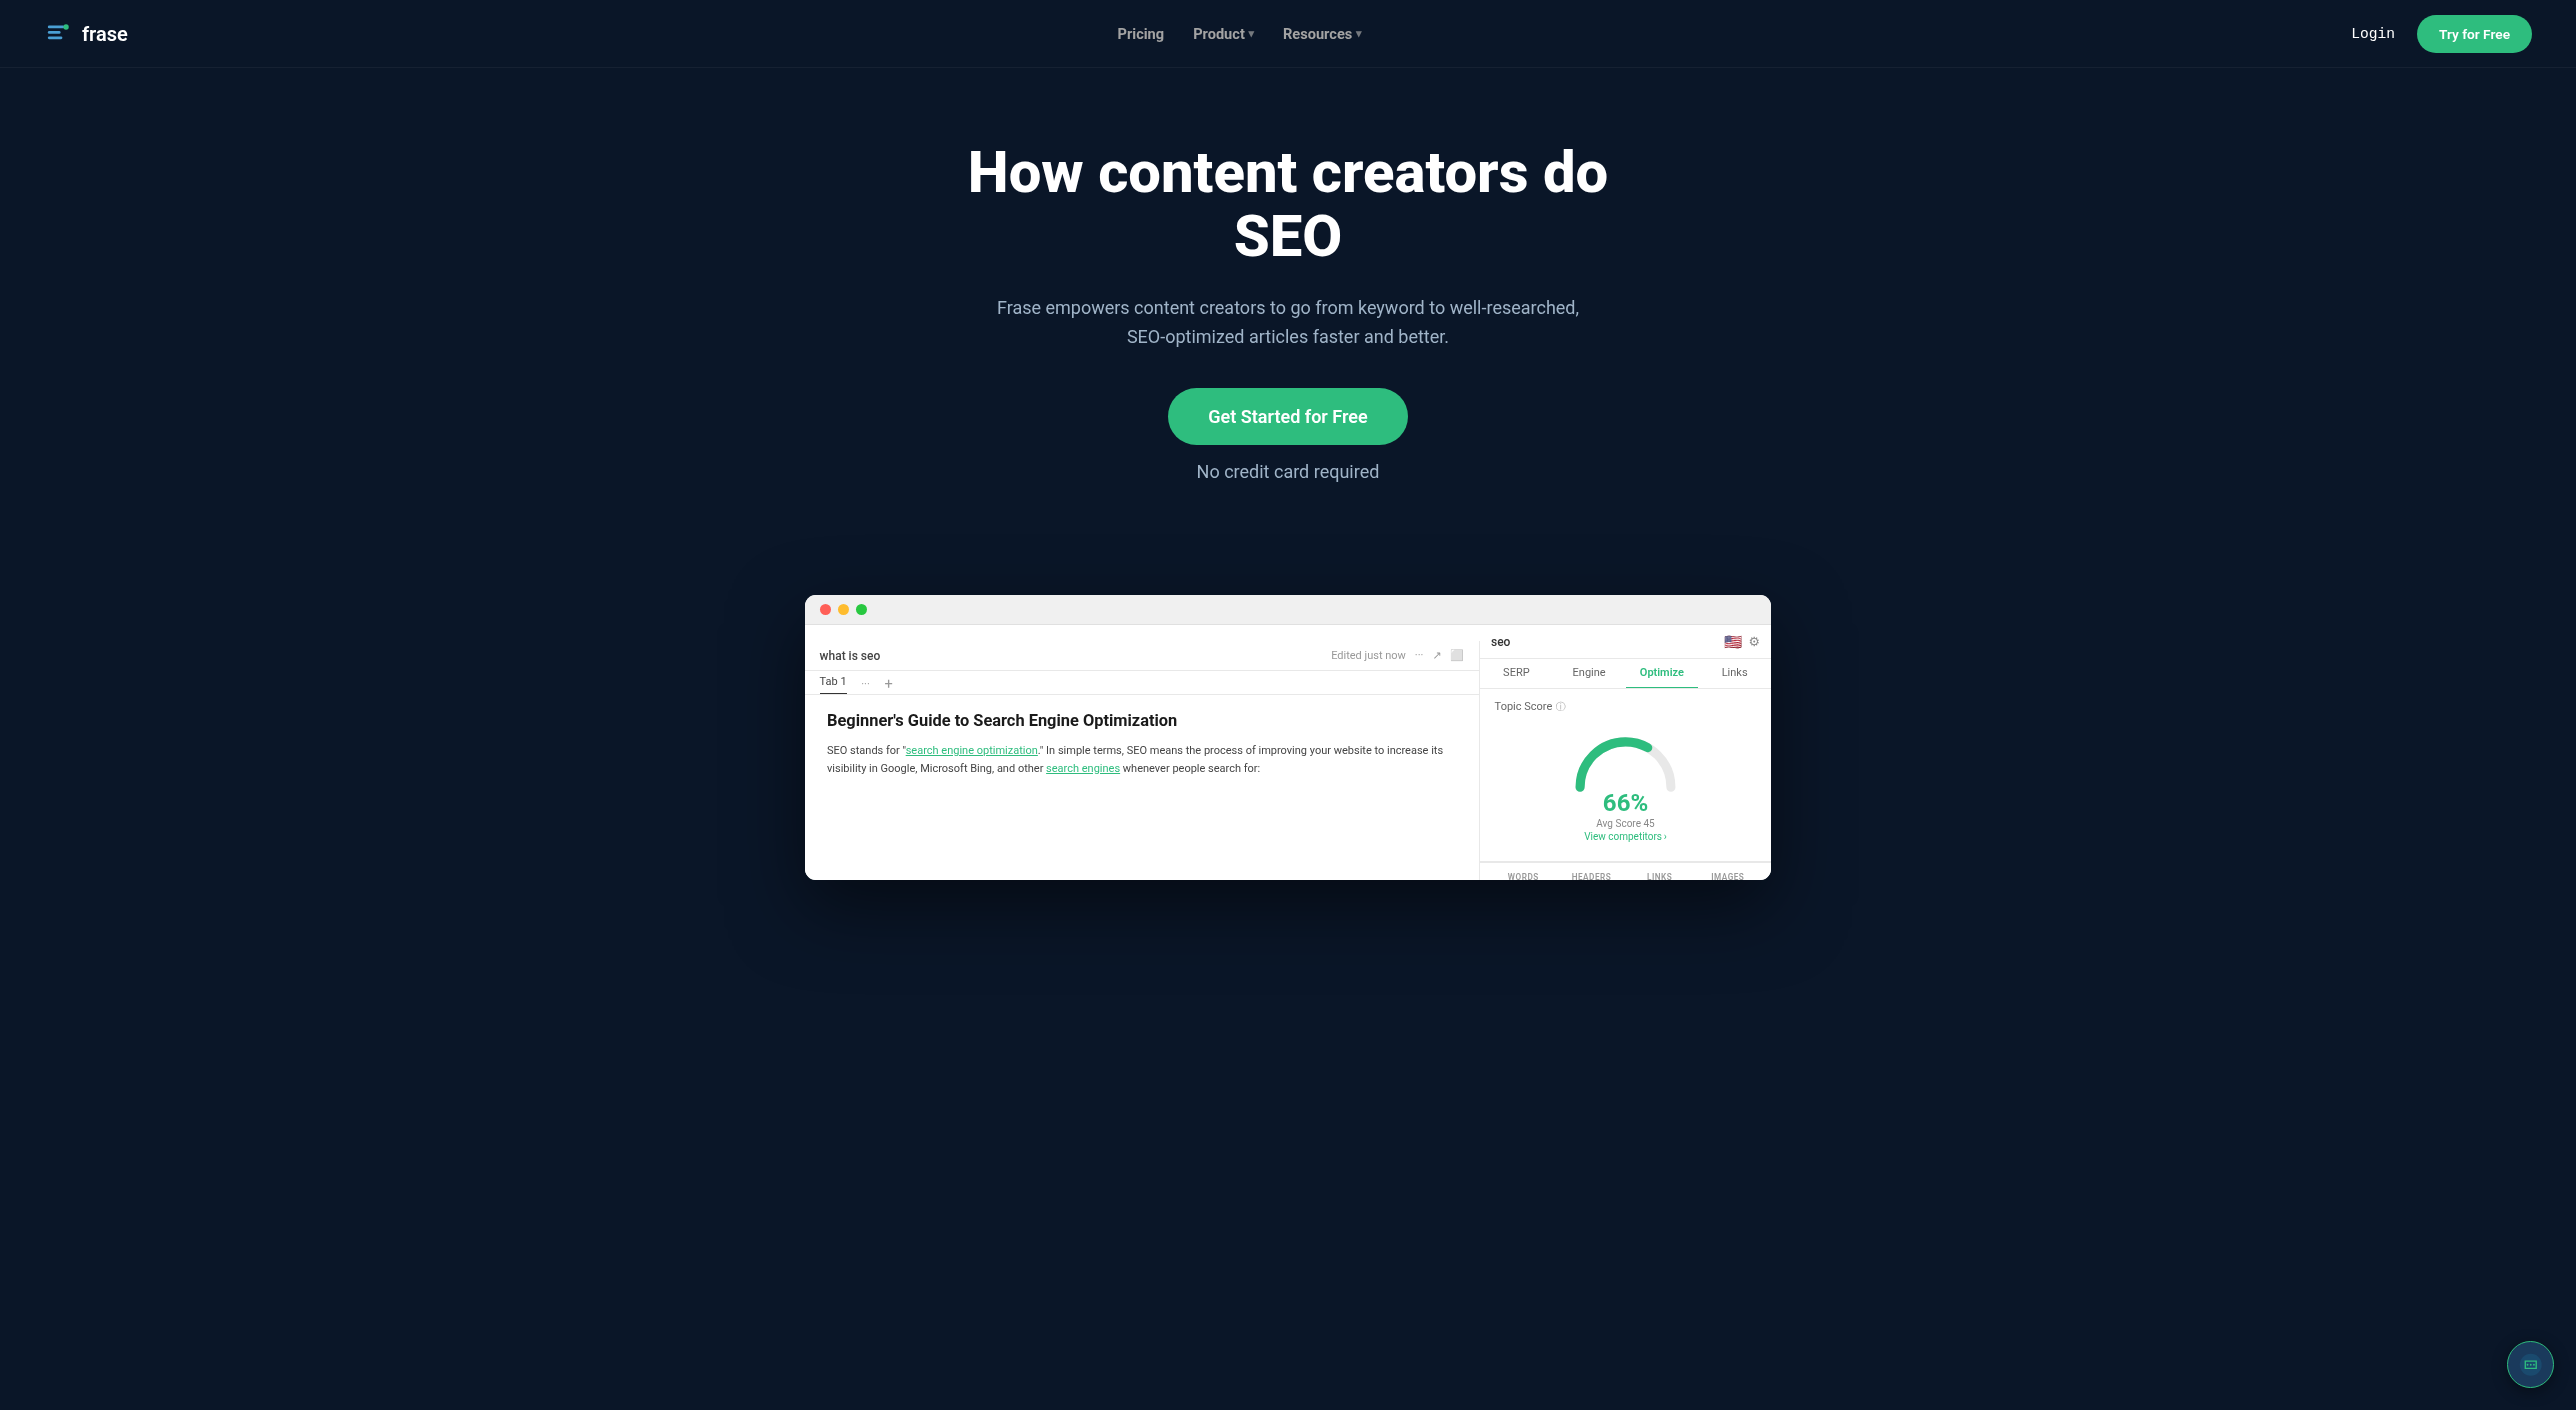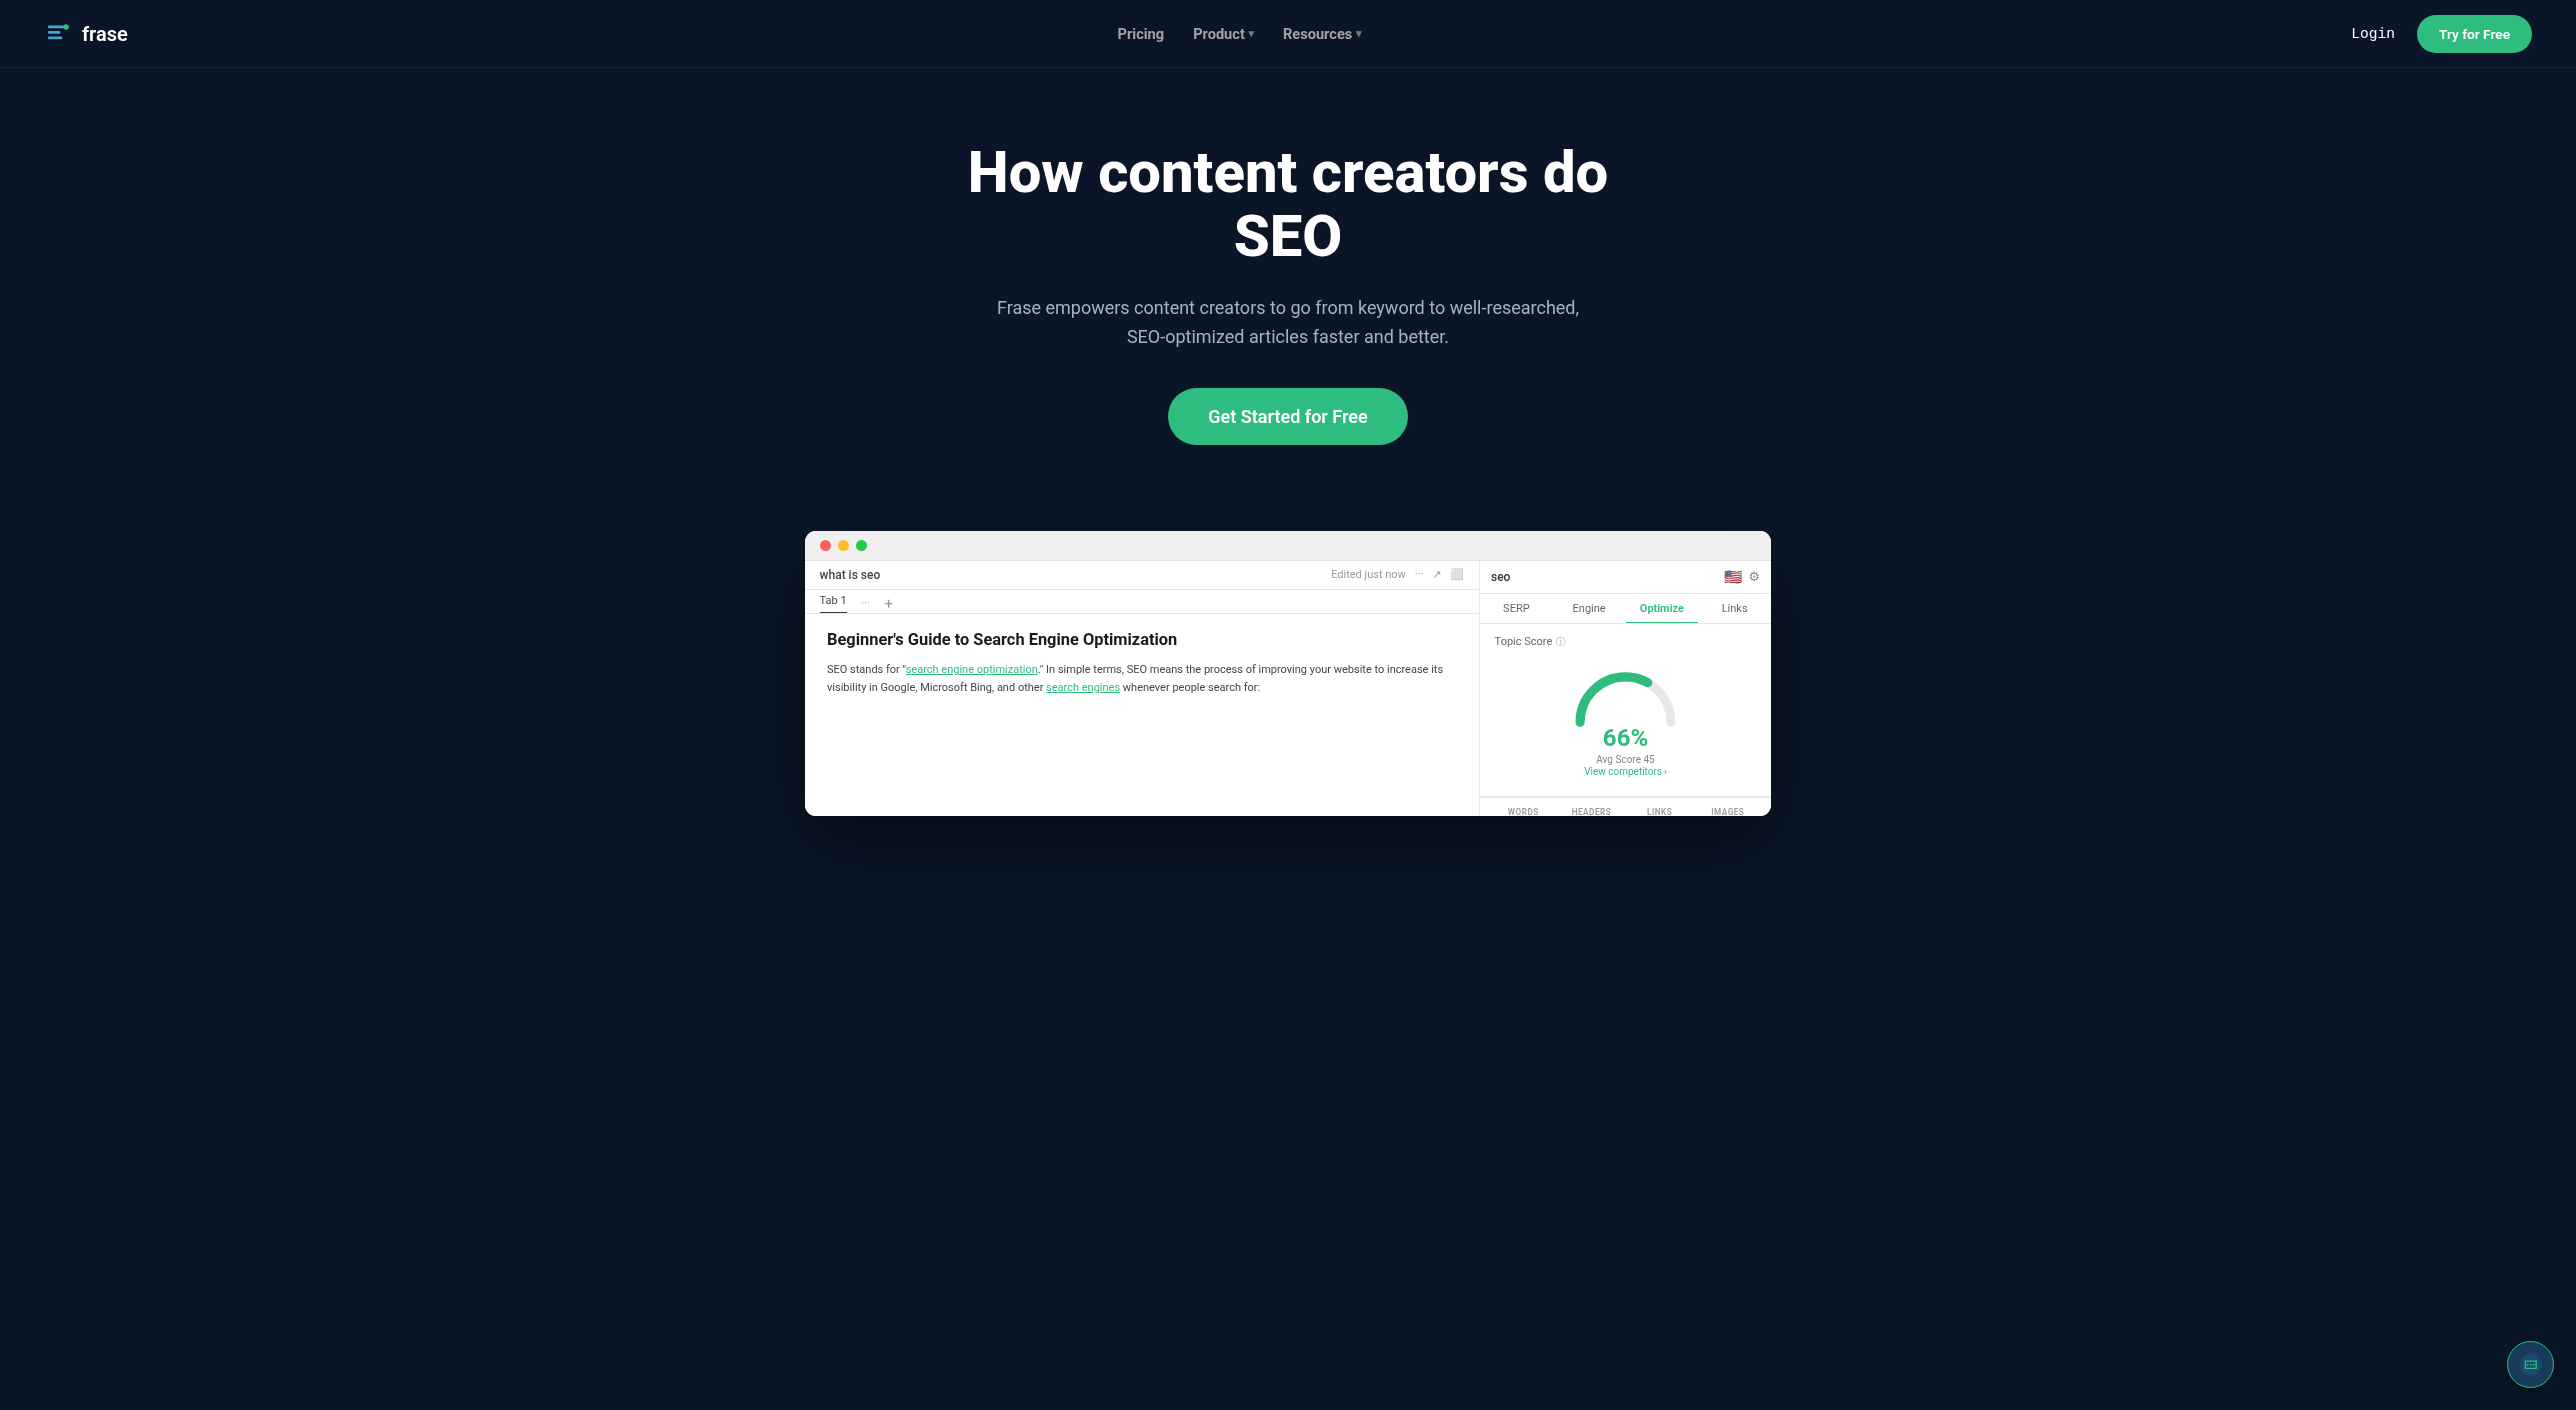--- a/index.html
+++ b/index.html
@@ -178,20 +178,21 @@
     }
 
     
     .editor-panel {
       flex: 1;
       background: #ffffff;
       border-right: 0.9px solid #e8e8e8;
       display: flex;
       flex-direction: column;
       overflow: hidden;
+      margin-top: 16px;
     }
 
     .editor-toolbar {
       display: flex;
       align-items: center;
       justify-content: space-between;
       padding: 7.3px 14.6px;
       border-bottom: 0.9px solid #e8e8e8;
       background: #fff;
     }
@@ -455,20 +456,21 @@
     <a href="#" class="btn-try-free">Try for Free</a>
   </div>
 </nav>
 
 <section class="hero">
   <h1>How content creators do SEO</h1>
   <p>Frase empowers content creators to go from keyword to well-researched, SEO-optimized articles faster and better.</p>
   <div>
     <a href="#" class="btn-get-started">Get Started for Free</a>
   </div>
+  <p class="no-credit-card">No credit card required</p>
 </section>
 
 <div class="app-preview-wrapper">
   <div class="app-preview">
 
     <div class="app-titlebar">
       <div class="dot dot-red"></div>
       <div class="dot dot-yellow"></div>
       <div class="dot dot-green"></div>
     </div>

